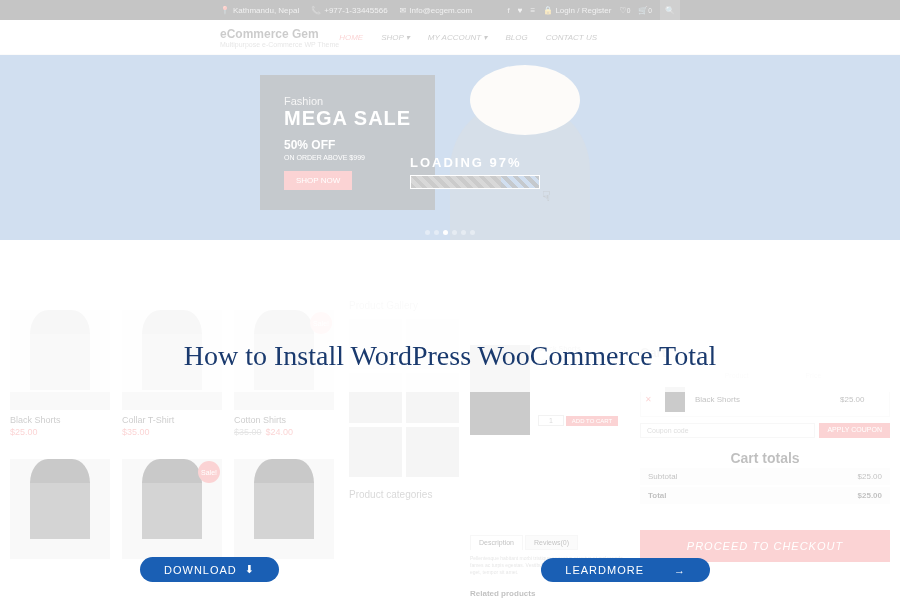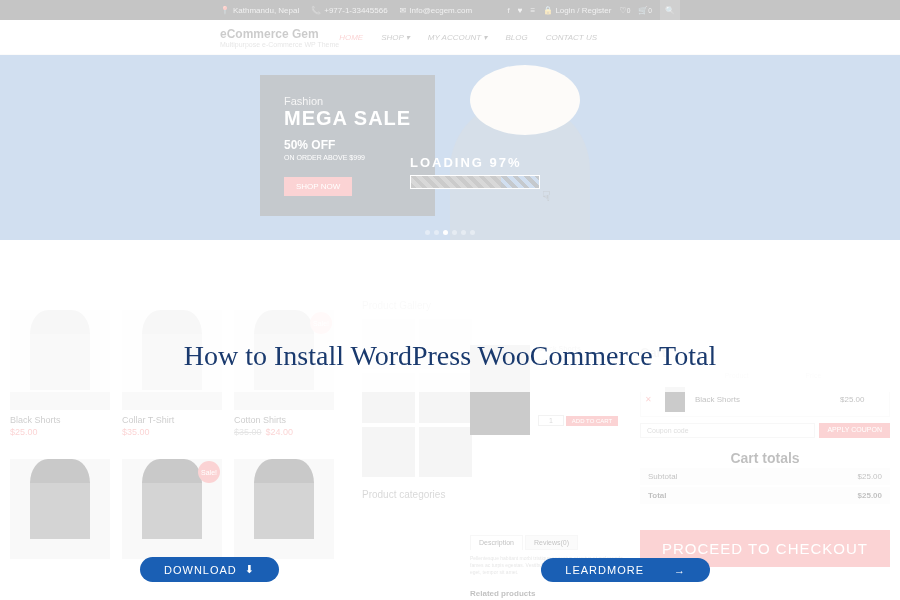--- a/index.html
+++ b/index.html
@@ -21,21 +21,21 @@
 .nav-item { color: #333; cursor: pointer; }
 .nav-item.active { color: #ee5253; }
 
 
 .hero { background: #4a7fc1; height: 185px; position: relative; overflow: hidden; }
 .hero-card { position: absolute; left: 260px; top: 20px; background: #1a2838; padding: 20px 24px; color: #fff; }
 .hero-card .small { font-size: 11px; color: #ddd; font-weight: 300; }
 .hero-card .big { font-size: 20px; font-weight: 900; letter-spacing: 1px; }
 .hero-card .off { font-size: 12px; font-weight: bold; margin-top: 8px; }
 .hero-card .order { font-size: 7px; margin-top: 2px; }
-.shop-btn { background: #ee5253; color: #fff; font-size: 8px; padding: 5px 12px; margin-top: 16px; display: inline-block; }
+.shop-btn { background: #ee5253; color: #fff; font-size: 8px; padding: 5px 12px; margin-top: 10px; display: inline-block; }
 .hero-person { position: absolute; right: 280px; top: 0; width: 200px; height: 185px; }
 .person-body { position: absolute; bottom: 0; left: 30px; width: 140px; height: 140px; background: #5b7fa8; border-radius: 50% 50% 0 0; }
 .person-hat { position: absolute; top: 10px; left: 50px; width: 110px; height: 70px; background: #f5f0e6; border-radius: 50%; }
 .loading-box { position: absolute; left: 410px; top: 100px; color: #fff; font-size: 13px; letter-spacing: 2px; font-weight: bold; }
 .progress-bar { position: absolute; left: 410px; top: 120px; width: 130px; height: 14px; border: 1px solid #fff; background: repeating-linear-gradient(45deg, #1a2838, #1a2838 4px, #4a7fc1 4px, #4a7fc1 8px); }
 .progress-fill { width: 70%; height: 100%; background: repeating-linear-gradient(45deg, #333, #333 4px, #666 4px, #666 8px); }
 .cursor { position: absolute; left: 542px; top: 133px; font-size: 14px; }
 .dots { position: absolute; bottom: 5px; left: 50%; transform: translateX(-50%); display: flex; gap: 4px; }
 .dot { width: 5px; height: 5px; background: #fff; opacity: 0.4; border-radius: 50%; }
 .dot.active { opacity: 1; }
@@ -46,21 +46,21 @@
 
 
 .left-panel { width: 480px; padding: 60px 0 0 10px; position: relative; }
 .product-grid { display: grid; grid-template-columns: repeat(3, 100px); gap: 12px; }
 .product-card { background: #fff; }
 .product-img { width: 100px; height: 100px; background: #e8e8e8; position: relative; }
 .sale-badge { position: absolute; top: 2px; right: 2px; background: #ee5253; color: #fff; font-size: 7px; border-radius: 50%; width: 22px; height: 22px; display: flex; align-items: center; justify-content: center; }
 .product-name { font-size: 9px; margin-top: 5px; color: #333; }
 .product-price { font-size: 9px; color: #ee5253; margin-top: 2px; }
 .product-price .old { color: #999; text-decoration: line-through; margin-right: 4px; }
-.gallery-col { position: absolute; left: 362px; top: 60px; width: 110px; }
+.gallery-col { position: absolute; left: 349px; top: 60px; width: 110px; }
 .gallery-title { font-size: 10px; color: #666; margin-bottom: 8px; }
 .gallery-grid { display: grid; grid-template-columns: 1fr 1fr; gap: 4px; }
 .gallery-img { height: 50px; background: #d8d8d8; }
 
 
 .right-panel { position: absolute; right: 0; top: 290px; width: 430px; padding: 55px 10px 0 10px; }
 .mini-product { position: absolute; left: 0; top: 55px; width: 160px; }
 .mini-img { width: 60px; height: 90px; background: #333; float: left; }
 .mini-info { float: left; margin-left: 8px; font-size: 7px; color: #666; }
 .qty-add { margin-top: 50px; }
@@ -80,21 +80,21 @@
 .cart-row { display: flex; align-items: center; padding: 4px; border-top: 1px solid #eee; font-size: 8px; }
 .cart-remove { color: #ee5253; width: 20px; }
 .cart-thumb { width: 20px; height: 25px; background: #333; }
 .cart-prod-name { flex: 1; padding-left: 10px; }
 .cart-price { width: 45px; }
 .coupon-row { display: flex; margin-top: 6px; gap: 4px; }
 .coupon-input { border: 1px solid #ddd; font-size: 7px; padding: 3px 6px; flex: 1; }
 .apply-btn { background: #ee5253; color: #fff; font-size: 7px; padding: 3px 8px; }
 .cart-totals-title { font-size: 14px; font-weight: bold; margin-top: 12px; text-align: center; }
 .totals-row { display: flex; justify-content: space-between; font-size: 8px; padding: 4px 8px; background: #f8f8f8; margin-top: 2px; }
-.checkout-btn { background: #ee5253; color: #fff; font-size: 15px; padding: 10px; text-align: center; margin-top: 10px; letter-spacing: 1px; width: 250px; position: absolute; right: 10px; top: 230px; }
+.checkout-btn { background: #ee5253; color: #fff; font-size: 11px; padding: 10px; text-align: center; margin-top: 10px; letter-spacing: 1px; width: 250px; position: absolute; right: 10px; top: 230px; font-style: italic; }
 
 
 .download-btn, .learnmore-btn { position: absolute; background: #1a5fb4; color: #fff; font-size: 11px; padding: 6px 24px; border-radius: 20px; z-index: 30; display: flex; align-items: flex-end; gap: 8px; letter-spacing: 1px; }
 .download-btn { left: 140px; bottom: 18px; }
 .learnmore-btn { right: 190px; bottom: 18px; gap: 30px; }
 
 .person-silhouette { width: 60px; height: 80px; background: linear-gradient(#2a2a2a 30%, #555 30%); margin: 10px auto; border-radius: 30% 30% 0 0; }
 </style>
 </head>
 <body>

